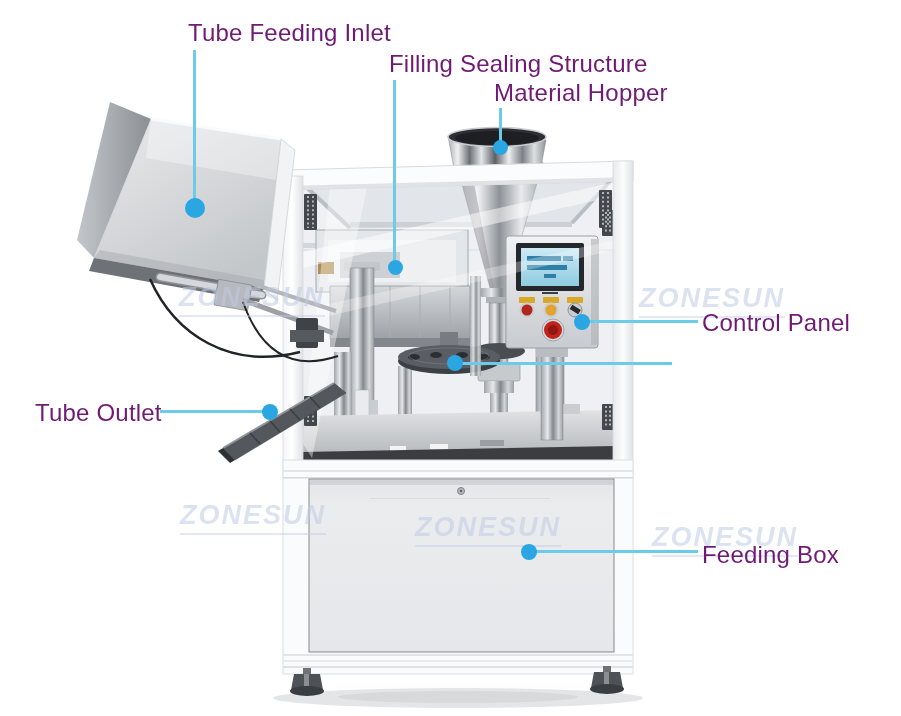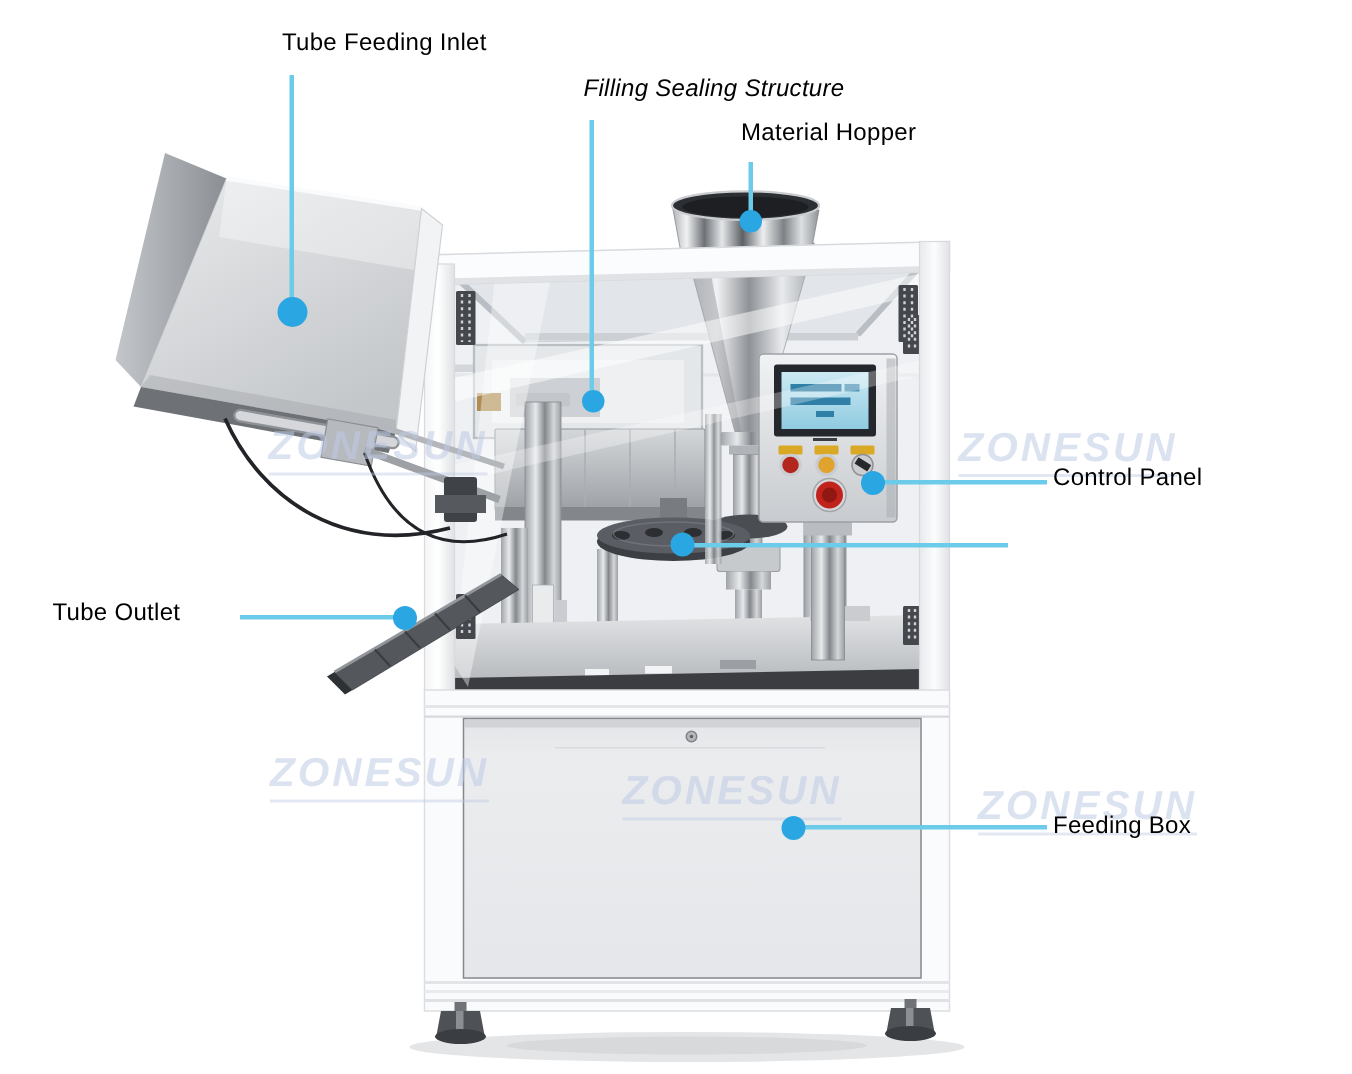--- a/index.html
+++ b/index.html
@@ -2,21 +2,21 @@
 <html><head>
 <meta charset="utf-8">
 <style>
   html,body{margin:0;padding:0;background:#ffffff;}
   .stage{
     position:relative;width:901px;height:716px;background:#ffffff;overflow:hidden;
     font-family:"Liberation Sans", sans-serif;
   }
   .stage svg{position:absolute;left:0;top:0;}
   .callout-label{
-    position:absolute;font-size:16px;line-height:1;color:#000000;
+    position:absolute;font-size:24px;line-height:1;color:#701a75;
     white-space:nowrap;letter-spacing:0.2px;
   }
   .line-v{position:absolute;width:3px;background:#6bcbe9;}
   .line-h{position:absolute;height:3px;background:#6bcbe9;}
   .dot{position:absolute;border-radius:50%;background:#2aa7e3;}
   .dot-15{width:15px;height:15px;}
   .dot-16{width:16px;height:16px;}
   .dot-20{width:20px;height:20px;}
   .watermark{
     position:absolute;font-size:27px;line-height:1;font-style:italic;font-weight:600;
@@ -302,21 +302,21 @@
   <span class="watermark" style="left:147px;top:284px;">ZONESUN</span>
   <span class="watermark" style="left:607px;top:285px;">ZONESUN</span>
   <span class="watermark" style="left:148px;top:502px;">ZONESUN</span>
   <span class="watermark" style="left:383px;top:514px;">ZONESUN</span>
   <span class="watermark" style="left:620px;top:524px;">ZONESUN</span>
 
   <span class="callout-label" style="left:188px;top:21px;">Tube Feeding Inlet</span>
   <div class="line-v" style="left:193px;top:50px;height:150px;"></div>
   <div class="dot dot-20" style="left:185px;top:198px;"></div>
 
-  <span class="callout-label" style="left:389px;top:52px;font-style:italic;">Filling Sealing Structure</span>
+  <span class="callout-label" style="left:389px;top:52px;">Filling Sealing Structure</span>
   <div class="line-v" style="left:393px;top:80px;height:180px;"></div>
   <div class="dot dot-15" style="left:388px;top:260px;"></div>
 
   <span class="callout-label" style="left:494px;top:81px;">Material Hopper</span>
   <div class="line-v" style="left:499px;top:108px;height:33px;"></div>
   <div class="dot dot-15" style="left:493px;top:140px;"></div>
 
   <span class="callout-label" style="left:702px;top:311px;text-align:center;">Control Panel</span>
   <div class="line-h" style="left:588px;top:320px;width:110px;"></div>
   <div class="dot dot-16" style="left:574px;top:314px;"></div>

